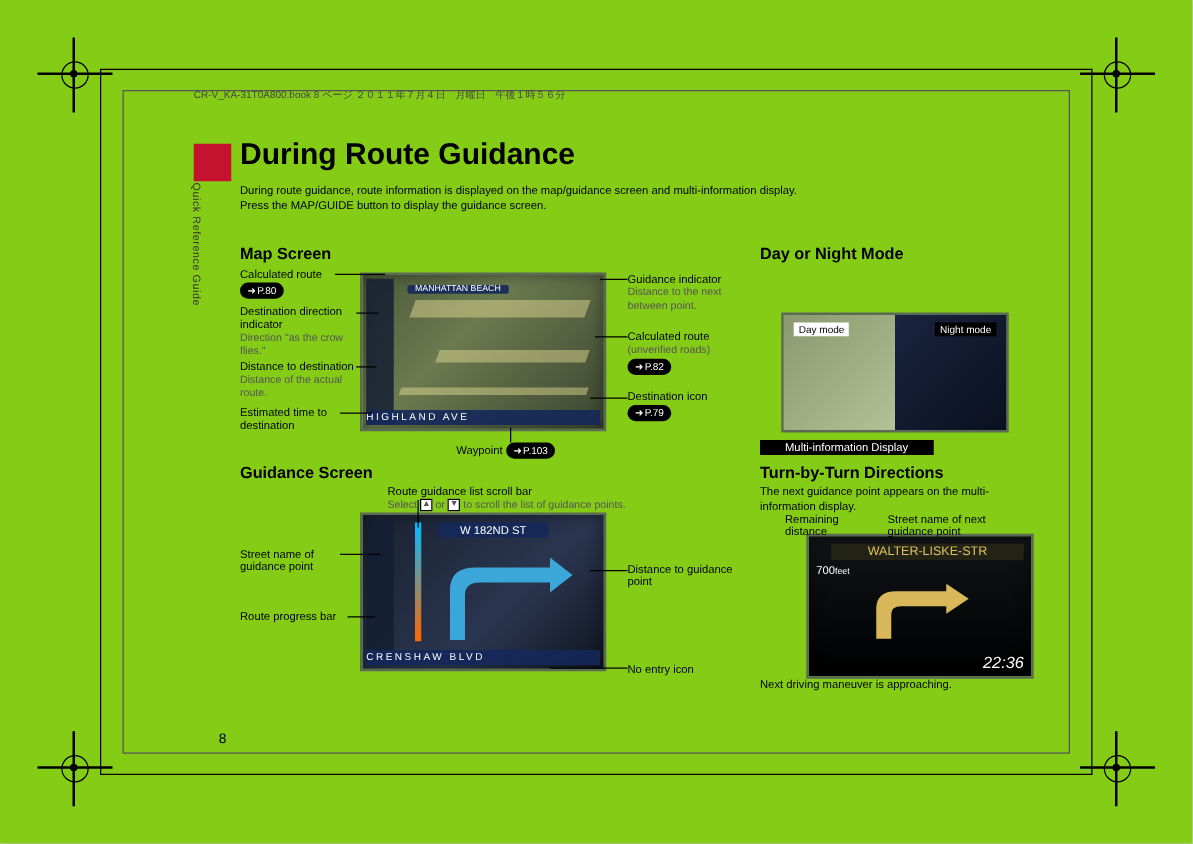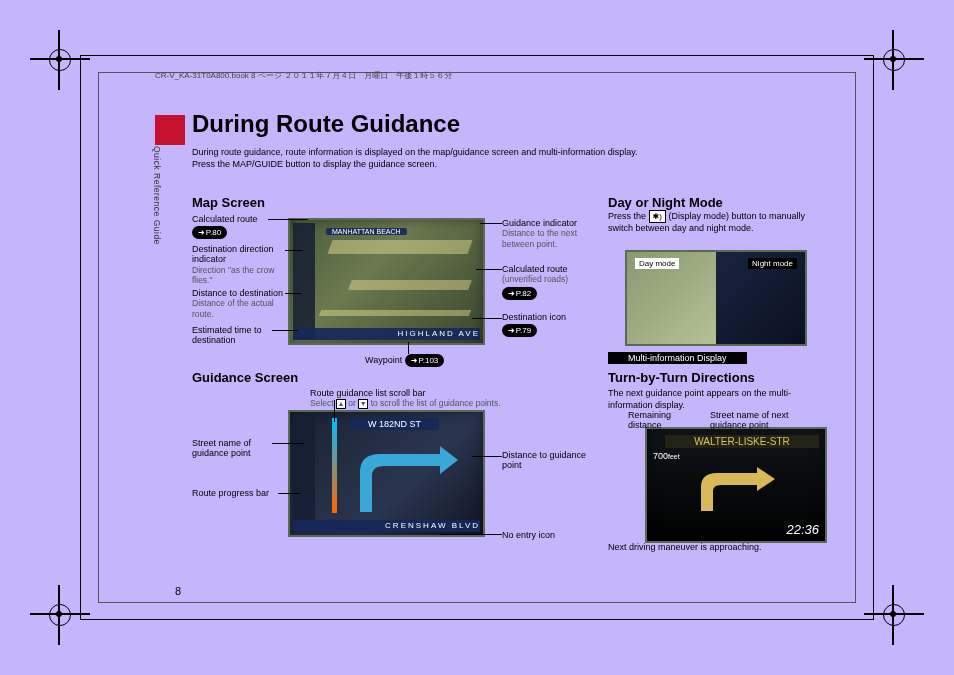--- a/index.html
+++ b/index.html
@@ -1,16 +1,16 @@
 <!DOCTYPE html>
 <html><head>
 <meta charset="utf-8">
 <style>
   html,body{margin:0;padding:0;background:#e8e8e8;font-family:Verdana,Geneva,sans-serif;color:#000;}
-  .page{position:relative;width:954px;height:675px;margin:0 auto;background:#c4b5fd;box-shadow:0 0 4px rgba(0,0,0,.3);}
+  .page{position:relative;width:954px;height:675px;margin:0 auto;background:#84cc16;box-shadow:0 0 4px rgba(0,0,0,.3);}
   
   .reg{position:absolute;width:60px;height:60px;pointer-events:none;}
   .reg::before,.reg::after{content:"";position:absolute;background:#000;}
   .reg::before{left:28px;top:0;width:2px;height:60px;}
   .reg::after{top:28px;left:0;height:2px;width:60px;}
   .reg .c{position:absolute;left:19px;top:19px;width:20px;height:20px;border:1.5px solid #000;border-radius:50%;}
   .reg .c::after{content:"";position:absolute;left:6px;top:6px;width:6px;height:6px;background:#000;border-radius:50%;}
   .reg.tl{left:30px;top:30px}.reg.tr{right:30px;top:30px}.reg.bl{left:30px;bottom:30px}.reg.br{right:30px;bottom:30px}
   
   .crop{position:absolute;left:80px;top:55px;right:80px;bottom:55px;border:1px solid #000;pointer-events:none}
@@ -37,21 +37,21 @@
   .lab .d{color:#555;font-size:8.5px}
   .pref{display:inline-block;background:#000;color:#fff;border-radius:8px;font-size:8px;padding:0 6px;line-height:13px;margin-top:2px}
   .pref::before{content:"➜";margin-right:1px;font-size:8px}
   
   
   .screen{position:absolute;border:2px solid #5a6a55;background:linear-gradient(135deg,#4a5a3a 0%,#6b7a4f 40%,#3a4630 100%);box-shadow:inset 0 0 12px rgba(0,0,0,.4)}
   .screen .road{position:absolute;background:rgba(255,240,160,.4);transform:skewX(-20deg)}
   .screen .hud{position:absolute;left:3px;top:3px;bottom:3px;width:22px;background:rgba(20,30,50,.85);}
   .screen .bar{position:absolute;left:150px;top:6px;width:5px;height:95px;background:linear-gradient(#0bf,#f60)}
   .screen .st{position:absolute;left:40px;top:6px;font-size:9px;color:#fff;background:rgba(20,40,90,.9);padding:1px 18px;border-radius:2px}
-  .screen .bl{position:absolute;bottom:3px;left:3px;right:3px;height:12px;background:rgba(20,40,90,.9);color:#fff;font-size:8px;text-align:right;line-height:12px;letter-spacing:2px}
+  .screen .bl{position:absolute;bottom:3px;left:3px;right:3px;height:12px;background:rgba(20,40,90,.9);color:#fff;font-size:8px;text-align:left;line-height:12px;letter-spacing:2px}
   .ds1{left:288px;top:218px;width:193px;height:123px}
   .ds2{left:288px;top:410px;width:193px;height:123px}
   .ds3{left:625px;top:250px;width:178px;height:92px}
   .ds4{left:645px;top:427px;width:178px;height:112px}
   .daytag,.nighttag{position:absolute;top:6px;font-size:8px;padding:1px 4px}
   .daytag{left:8px;background:#fff;color:#000}
   .nighttag{right:8px;background:#000;color:#fff}
   .ds4 .sn{position:absolute;left:18px;top:6px;right:6px;text-align:center;font-size:10px;color:#e0c060;background:rgba(40,40,20,.8);padding:1px 12px}
   .ds4 .dist{position:absolute;left:6px;top:22px;font-size:9px;color:#fff}
   .ds4 .arrow{position:absolute;left:50px;top:38px;width:80px;height:48px;}
@@ -99,23 +99,20 @@
     <span>During route guidance, route information is displayed on the map/guidance screen and multi-information display.</span><br>
     <span>Press the MAP/GUIDE button to display the guidance screen.</span>
   </div>
 
   <div class="h h1">Map Screen</div>
   <div class="h h2">Guidance Screen</div>
   <div class="h h3">Day or Night Mode</div>
   <div class="mid">Multi-information Display</div>
   <div class="h h4">Turn-by-Turn Directions</div>
 
-  <div class="rt rt1">
-    <span>Press the </span><span class="btn">✱)</span><span> (Display mode) button to manually switch between day and night mode.</span>
-  </div>
   <div class="rt rt2">The next guidance point appears on the multi-information display.</div>
 
   <div class="screen ds1">
     <div class="hud"></div>
     <div class="road" style="left:40px;top:20px;width:140px;height:14px"></div>
     <div class="road" style="left:60px;top:60px;width:120px;height:10px"></div>
     <div class="road" style="left:30px;top:90px;width:150px;height:6px"></div>
     <div class="st" style="left:36px;top:8px;font-size:7px;padding:0 6px">MANHATTAN BEACH</div>
     <div class="bl">HIGHLAND AVE</div>
   </div>

